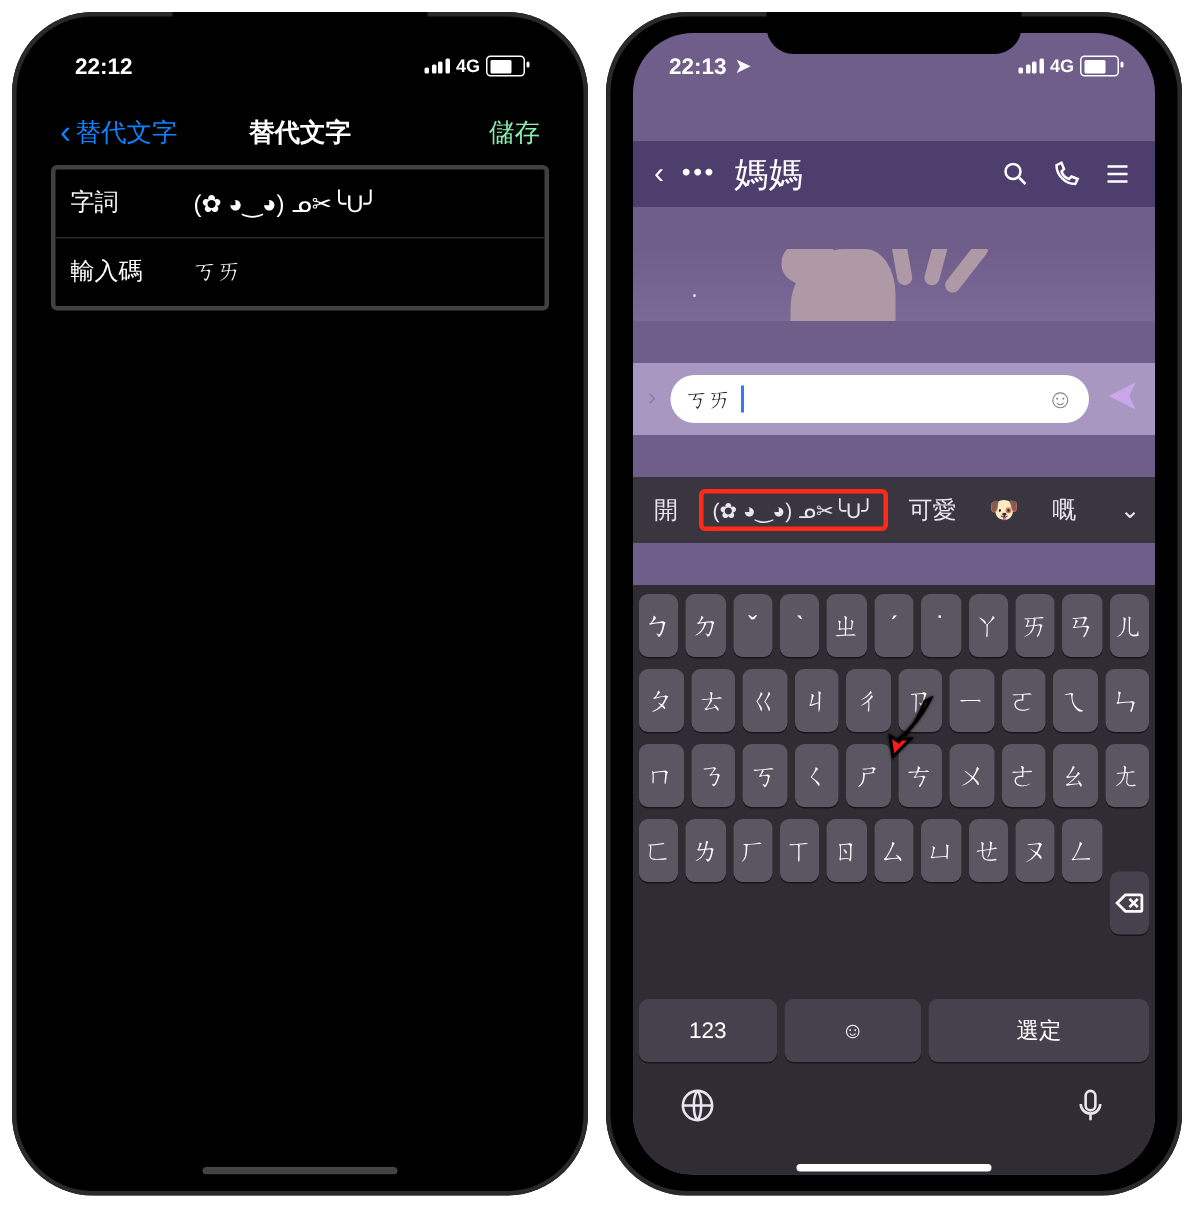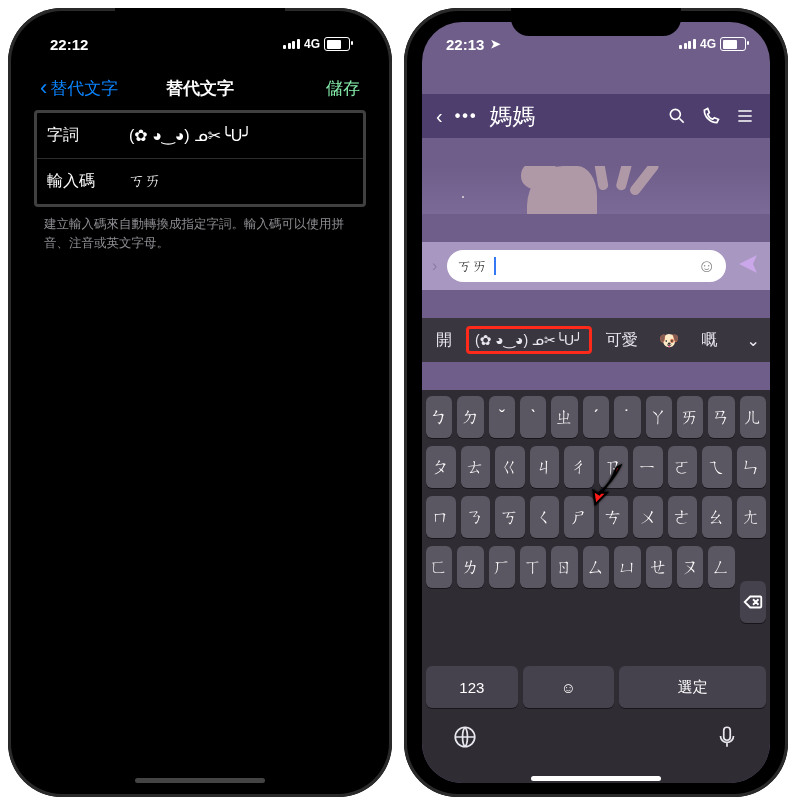--- a/index.html
+++ b/index.html
@@ -243,21 +243,20 @@
         <span class="value">
           <span>(✿ ◕‿◕) ᓄ✂╰U╯</span>
         </span>
       </div>
       <div class="row">
         <span class="label">輸入碼</span>
         <span class="value">ㄎㄞ</span>
       </div>
     </div>
 
-    <div class="helper">建立輸入碼來自動轉換成指定字詞。輸入碼可以使用拼音、注音或英文字母。</div>
 
     <div style="flex:1"></div>
     <div class="home-ind dark"></div>
   </div>
 </div>
 
 <div class="phone">
   <div class="notch"></div>
   <div class="screen purple">
 

